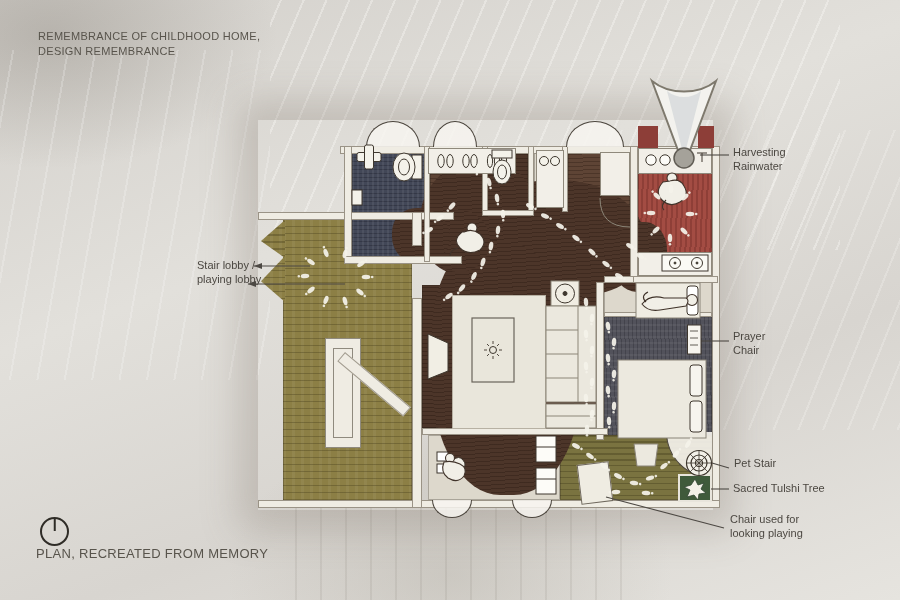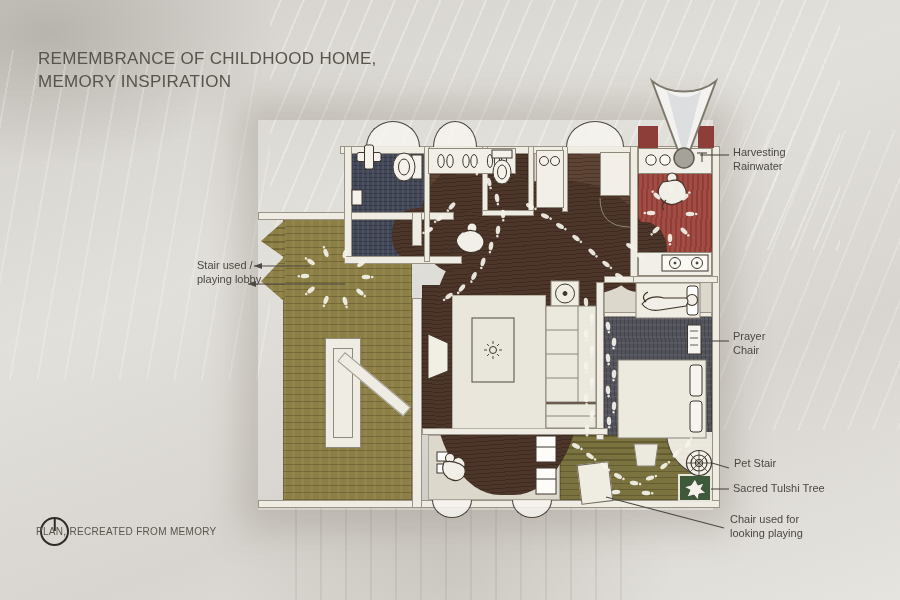--- a/index.html
+++ b/index.html
@@ -40,23 +40,23 @@
   .blob{background:
       repeating-linear-gradient(176deg,rgba(25,12,6,.26) 0 1px,rgba(0,0,0,0) 1px 4px),
       var(--walnutdeep)}
   .counter{background:#f2efe8;border:1px solid #8f897c}
   .dleaf{background:rgba(247,245,240,.85)}
   .dl-l{border-top:1.4px solid #4a443c;border-left:1.4px solid #4a443c;border-radius:100% 0 0 0}
   .dl-r{border-top:1.4px solid #4a443c;border-right:1.4px solid #4a443c;border-radius:0 100% 0 0}
   .dl-bl{border-bottom:1.4px solid #4a443c;border-left:1.4px solid #4a443c;border-radius:0 0 0 100%}
   .dl-br{border-bottom:1.4px solid #4a443c;border-right:1.4px solid #4a443c;border-radius:0 0 100% 0}
   .label{font-size:11px;line-height:1.27;color:var(--label)}
-  .title{position:absolute;left:38px;top:48px;font-size:17px;line-height:1.35;
+  .title{position:absolute;left:38px;top:29px;font-size:11px;line-height:1.35;
          letter-spacing:.3px;color:var(--titlecolor)}
-  .footer-text{position:absolute;left:36px;top:526px;font-size:10px;letter-spacing:.3px;color:var(--titlecolor)}
+  .footer-text{position:absolute;left:36px;top:546px;font-size:13px;letter-spacing:.3px;color:var(--titlecolor)}
   .clock{position:absolute;left:40px;top:517px;width:25px;height:25px;border:2.5px solid #2f2c27;border-radius:50%}
   .clock-hand{position:absolute;left:50%;top:0;width:2.5px;height:12px;background:#2f2c27;transform:translateX(-50%)}
   svg{position:absolute;left:0;top:0;pointer-events:none}
   .cusp{clip-path:polygon(100% 0,0 55%,100% 100%)}
 </style>
 </head>
 <body>
 
 <div class="tex" style="left:0;top:0;width:280px;height:170px;background:radial-gradient(ellipse at 18% 20%,rgba(128,122,113,.35),rgba(0,0,0,0) 70%)"></div>
 <div class="tex" style="left:230px;top:430px;width:440px;height:170px;background:radial-gradient(ellipse at 50% 85%,rgba(150,144,132,.25),rgba(0,0,0,0) 72%)"></div>
@@ -537,29 +537,29 @@
       </g>
       <g transform="translate(640,256) rotate(118)">
         <ellipse rx="2.2" ry="4.3" fill="#f4f2e9" opacity=".93"></ellipse>
         <circle cy="-6.2" r="1.3" fill="#f4f2e9" opacity=".9"></circle>
       </g>
     </g>
 </svg>
 
 <div class="title">
   <div>REMEMBRANCE OF CHILDHOOD HOME,</div>
-  <div>MEMORY INSPIRATION</div>
+  <div>DESIGN REMEMBRANCE</div>
 </div>
 
 <div class="label" style="left:733px;top:146px;width:80px">
   <div>Harvesting</div>
   <div>Rainwater</div>
 </div>
 <div class="label" style="left:197px;top:259px;width:76px">
-  <div>Stair used /</div>
+  <div>Stair lobby /</div>
   <div>playing lobby</div>
 </div>
 <div class="label" style="left:733px;top:330px;width:60px">
   <div>Prayer</div>
   <div>Chair</div>
 </div>
 <div class="label" style="left:734px;top:457px;width:70px">
   <div>Pet Stair</div>
 </div>
 <div class="label" style="left:733px;top:482px;width:120px">

